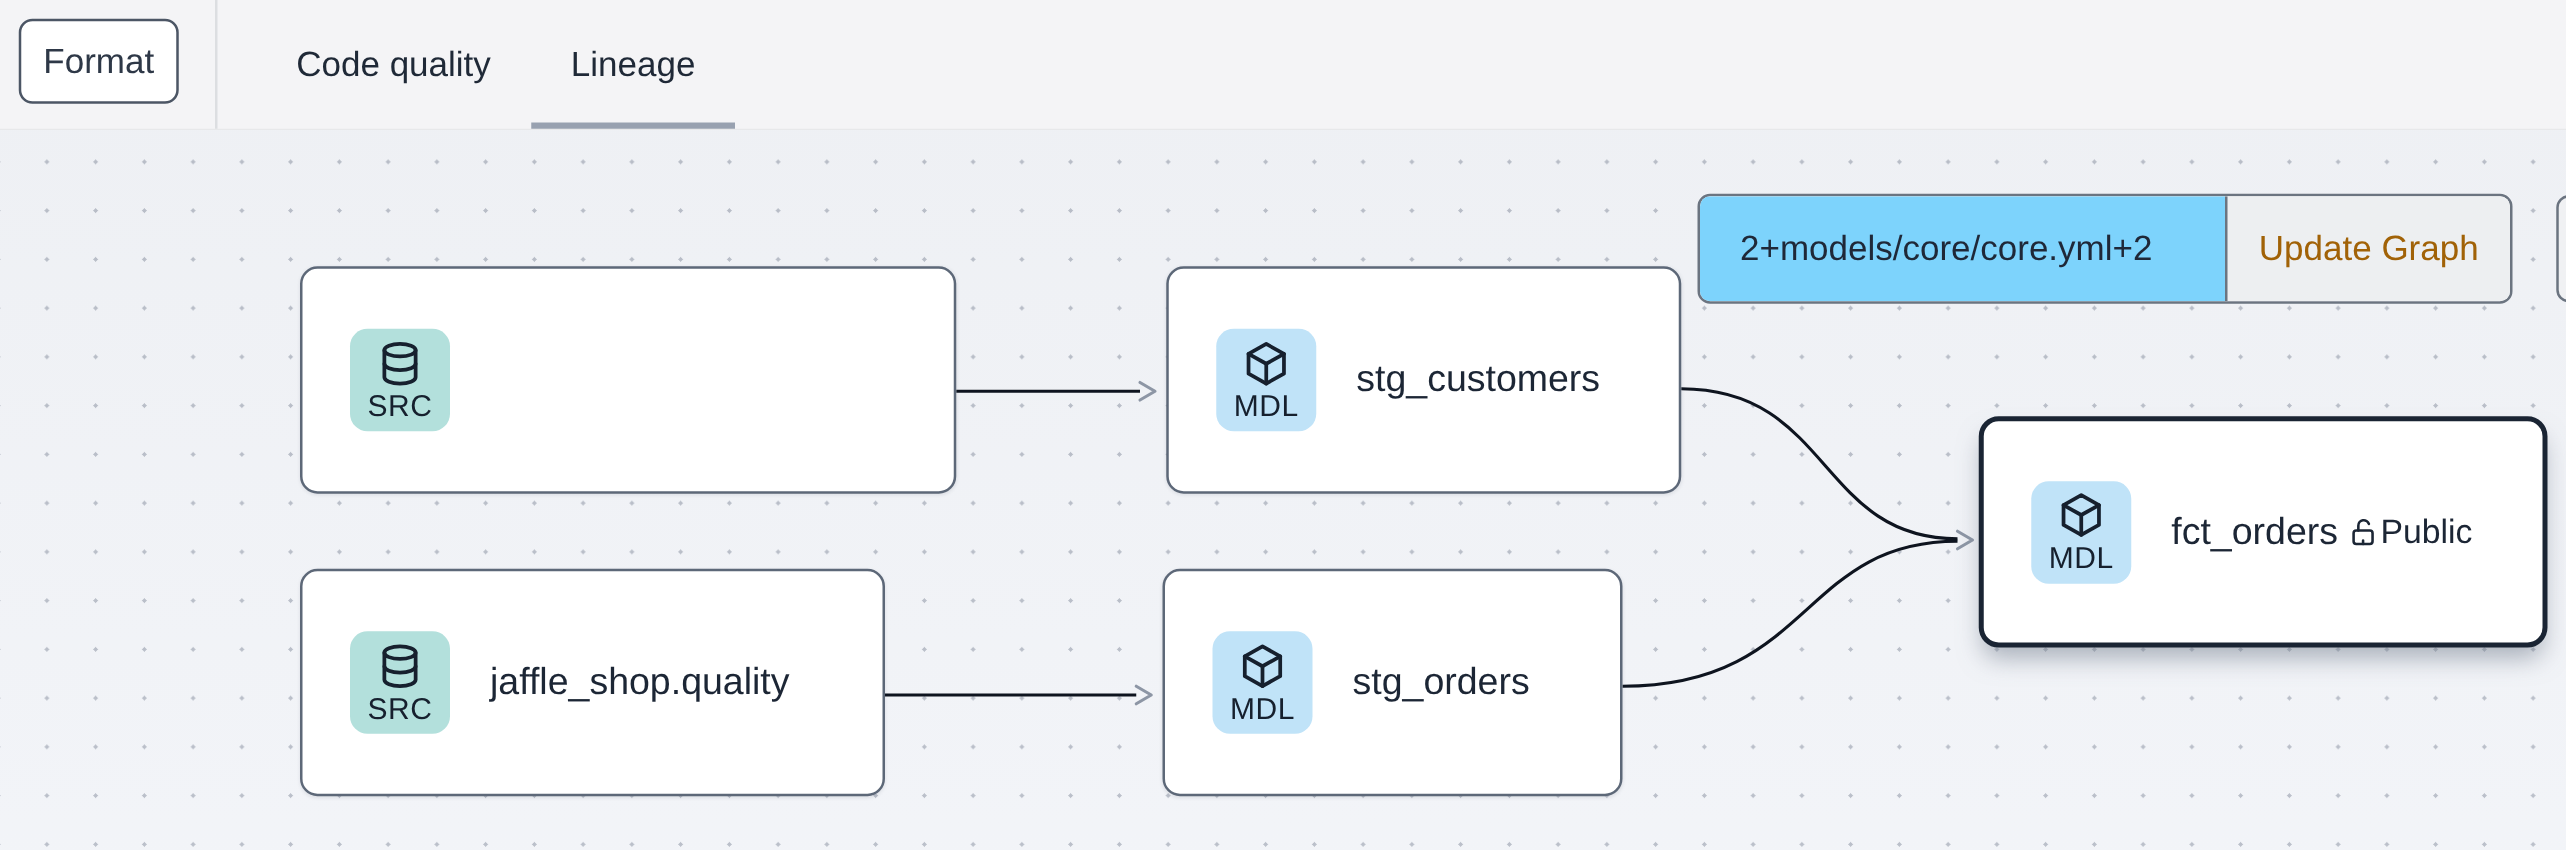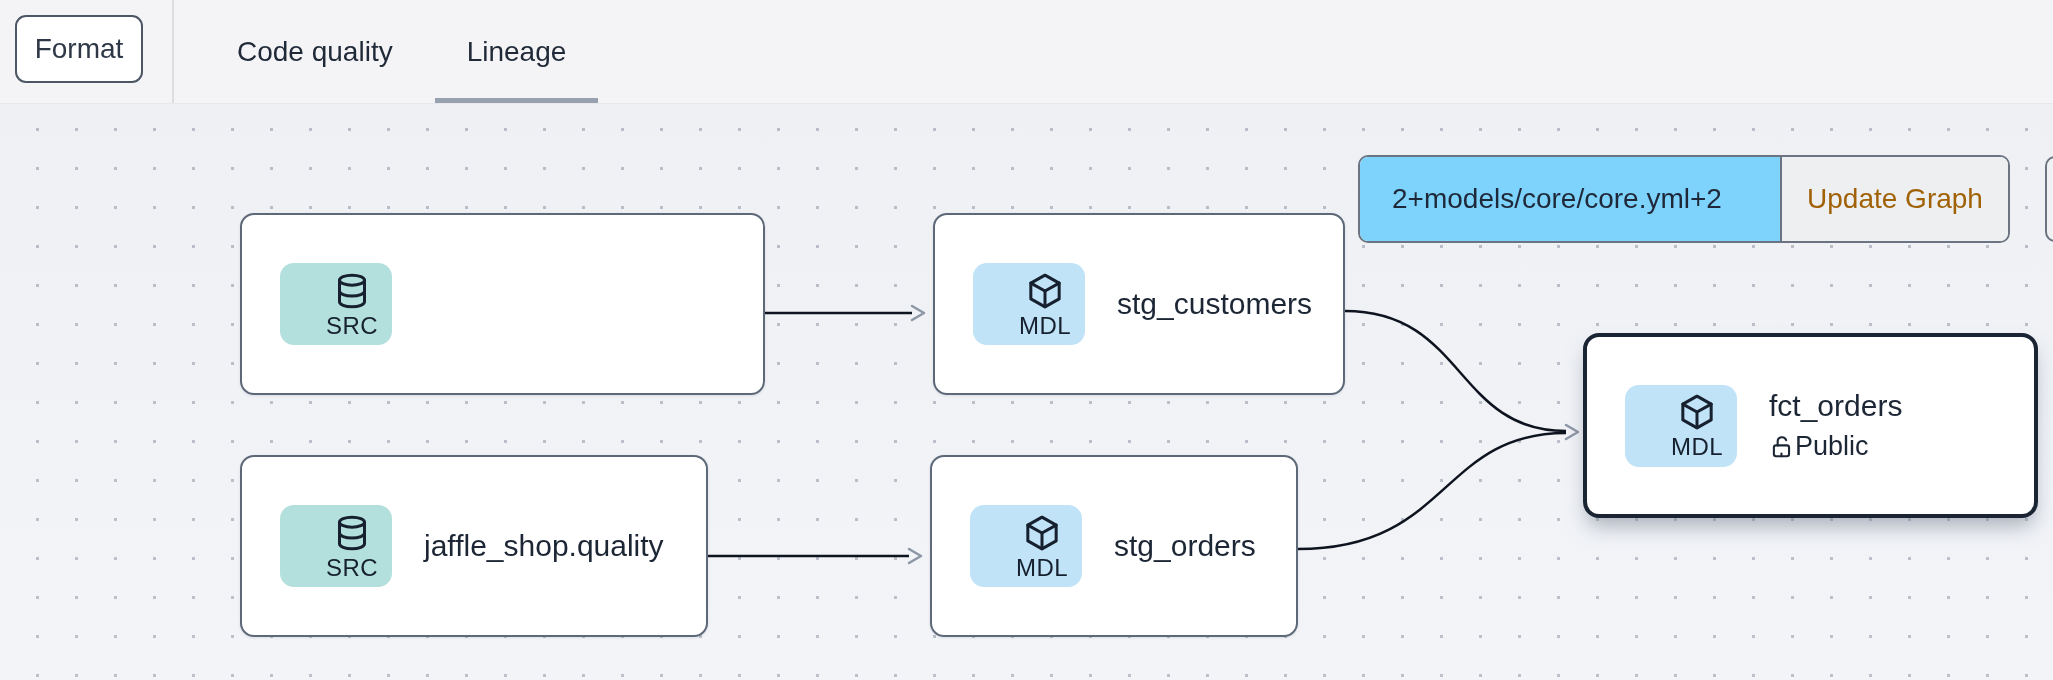--- a/index.html
+++ b/index.html
@@ -3,43 +3,43 @@
 <meta charset="utf-8">
 <style>
   html,body{margin:0;padding:0;background:#e9eaec;}
   body{font-family:"Liberation Sans","DejaVu Sans",sans-serif;}
   .screen{position:relative;width:2053px;height:680px;overflow:hidden;background:#f7f8fa;}
 
   
   .header{position:absolute;left:0;top:0;width:2053px;height:103px;background:#f4f4f6;border-bottom:1px solid #e7e8ea;z-index:5;}
   .format-btn{position:absolute;left:15px;top:15px;width:128px;height:68px;background:#ffffff;border:2px solid #4c5665;border-radius:11px;font-size:28px;color:#2e3847;display:flex;align-items:center;justify-content:center;cursor:pointer;}
   .header-divider{position:absolute;left:172px;top:0;width:2px;height:103px;background:#dcdee1;}
-  .tabs{position:absolute;left:205px;top:0;height:103px;display:flex;align-items:stretch;gap:10px;justify-content:center;}
+  .tabs{position:absolute;left:205px;top:0;height:103px;display:flex;align-items:stretch;justify-content:center;}
   .tab{position:relative;display:flex;align-items:center;padding:0 32px;font-size:28px;color:#1f2937;cursor:pointer;}
   .tab.active::after{content:"";position:absolute;left:0;right:0;bottom:0;height:5px;background:#98a1b0;}
 
   
   .canvas{position:absolute;left:0;top:104px;width:2053px;height:576px;
     background-color:#f7f8fa;
     background-image:linear-gradient(180deg,rgba(246,247,249,1) 0%,rgba(250,251,253,1) 100%),
       radial-gradient(circle,#c5c9d0 1.6px,transparent 1.7px);
     background-size:100% 100%,39px 39px;background-position:0 0,18px 6px;
     background-blend-mode:multiply;}
   .edges{position:absolute;left:0;top:0;width:2053px;height:680px;z-index:1;pointer-events:none;}
 
   
   .node{position:absolute;background:#ffffff;border:2px solid #5d6878;border-radius:14px;display:flex;align-items:center;padding-left:38px;gap:32px;box-sizing:border-box;z-index:2;cursor:pointer;box-shadow:0 1px 3px rgba(40,50,65,.10);}
   .node.selected{border:4px solid #1a2433;border-radius:16px;box-shadow:0 12px 20px -4px rgba(112,122,138,.55);}
-  .badge{width:80px;height:82px;border-radius:14px;display:flex;flex-direction:column;align-items:center;justify-content:center;flex:none;padding-left:32px;}
+  .badge{width:80px;height:82px;border-radius:14px;display:flex;flex-direction:column;align-items:center;justify-content:center;flex:none;}
   .badge.src{background:#b3e0dc;}
   .badge.mdl{background:#c0e3f8;}
   .badge svg{display:block;}
   .badge-label{font-size:24px;font-weight:500;letter-spacing:.5px;color:#16202e;line-height:1;margin-top:3px;}
   .node-label{font-size:30px;color:#1c2635;white-space:nowrap;}
-  .node-body{display:flex;flex-direction:column;gap:8px;}
+  .node-body{display:flex;flex-direction:row;gap:8px;}
   .access-row{display:flex;align-items:center;font-size:27px;color:#1c2635;}
   .access-row svg{display:block;}
 
   
   .selector-group{position:absolute;left:1358px;top:155px;height:88px;display:flex;border:2px solid #6b7480;border-radius:10px;overflow:hidden;background:#ffffff;box-sizing:border-box;z-index:4;}
   .selector-input{width:388px;height:100%;border:none;outline:none;background:#7dd3fc;font-family:"Liberation Sans","DejaVu Sans",sans-serif;font-size:28px;color:#1f2838;padding:0 0 0 32px;}
   .update-btn{width:228px;height:100%;border:none;border-left:2px solid #6b7480;background:#edeff1;font-family:"Liberation Sans","DejaVu Sans",sans-serif;font-size:28px;color:#a16207;cursor:pointer;}
   .partial-control{position:absolute;left:2045px;top:156px;width:40px;height:86px;border:2px solid #6b7480;border-radius:10px;background:#f0f1f3;box-sizing:border-box;z-index:4;}
 </style>
 </head>

